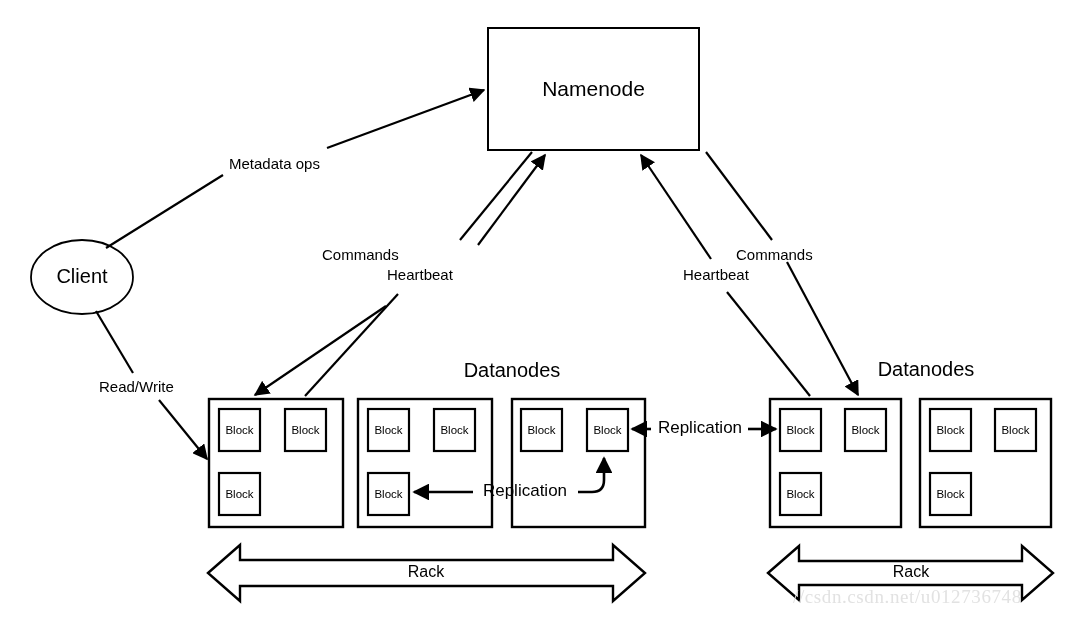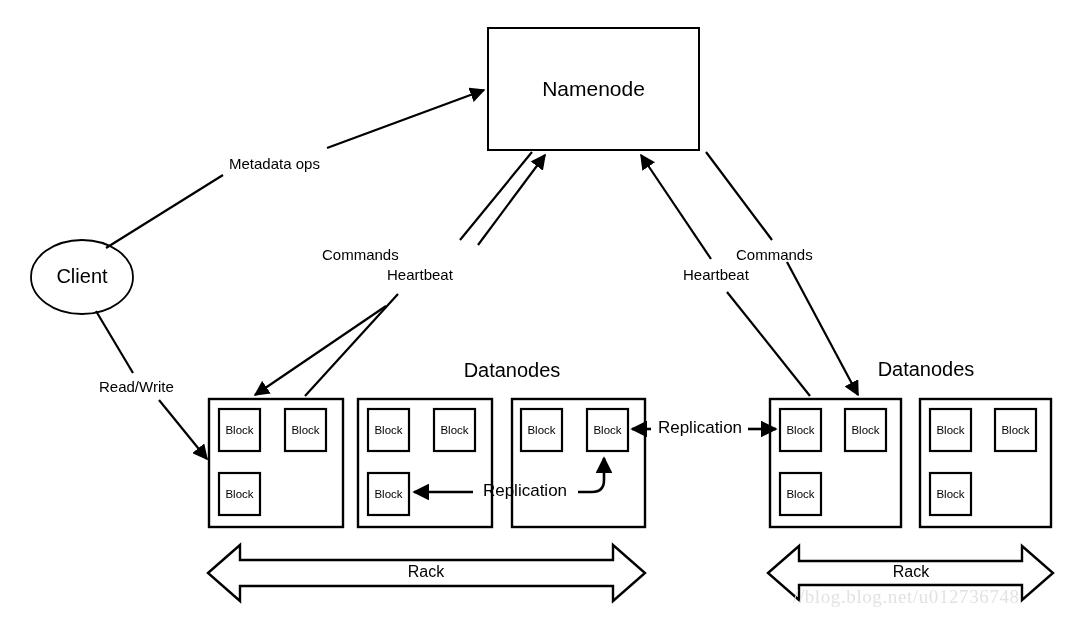--- a/index.html
+++ b/index.html
@@ -195,15 +195,15 @@
     <path class="repl-line" d="M 578 492 L 592 492 Q 604 492 604 480 L 604 458" marker-end="url(#arrow-big)"></path>
     <text class="t t-repl" x="525" y="492" text-anchor="middle">Replication</text>
 
     <polygon class="rack-arrow" points="208,573 240,545 240,560 613,560 613,545 645,573 613,601 613,586 240,586 240,601"></polygon>
     <text class="t t-rack" x="426" y="573" text-anchor="middle">Rack</text>
 
     <polygon class="rack-arrow" points="768,573 799,546 799,561 1022,561 1022,546 1053,573 1022,600 1022,585 799,585 799,600"></polygon>
     <text class="t t-rack" x="911" y="573" text-anchor="middle">Rack</text>
   </svg>
 
-  <div class="watermark">//blog.blog.net/u012736748</div>
+  <div class="watermark">//csdn.csdn.net/u012736748</div>
 
 </div>
 
 </body></html>

